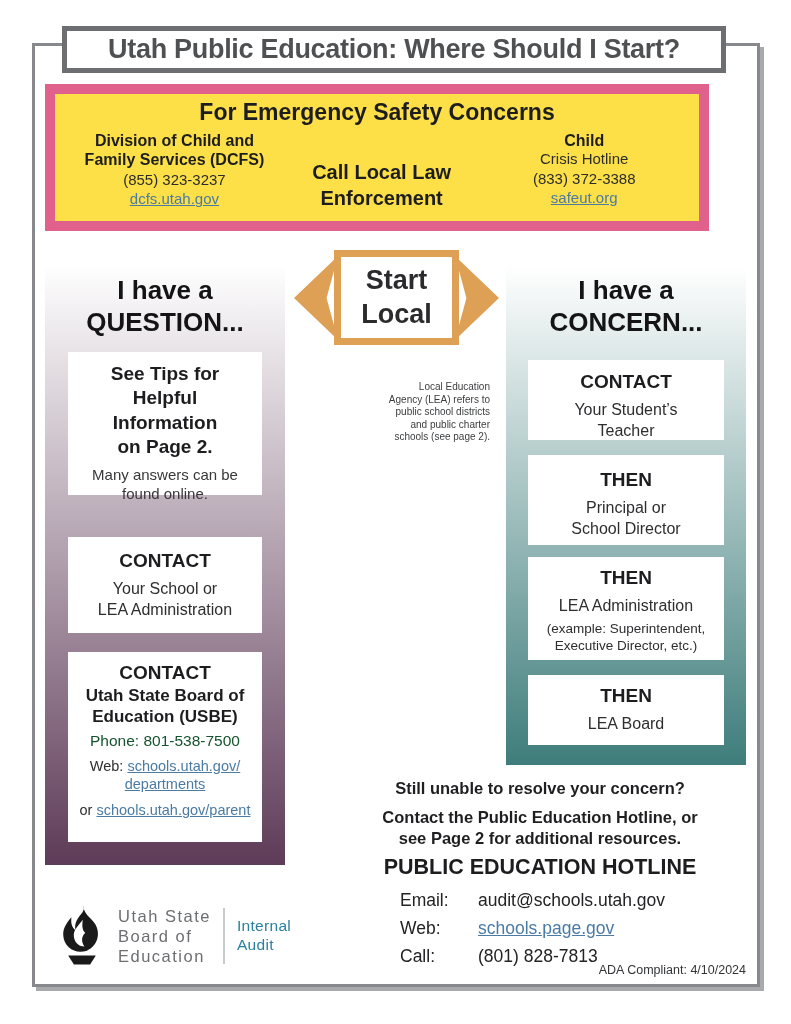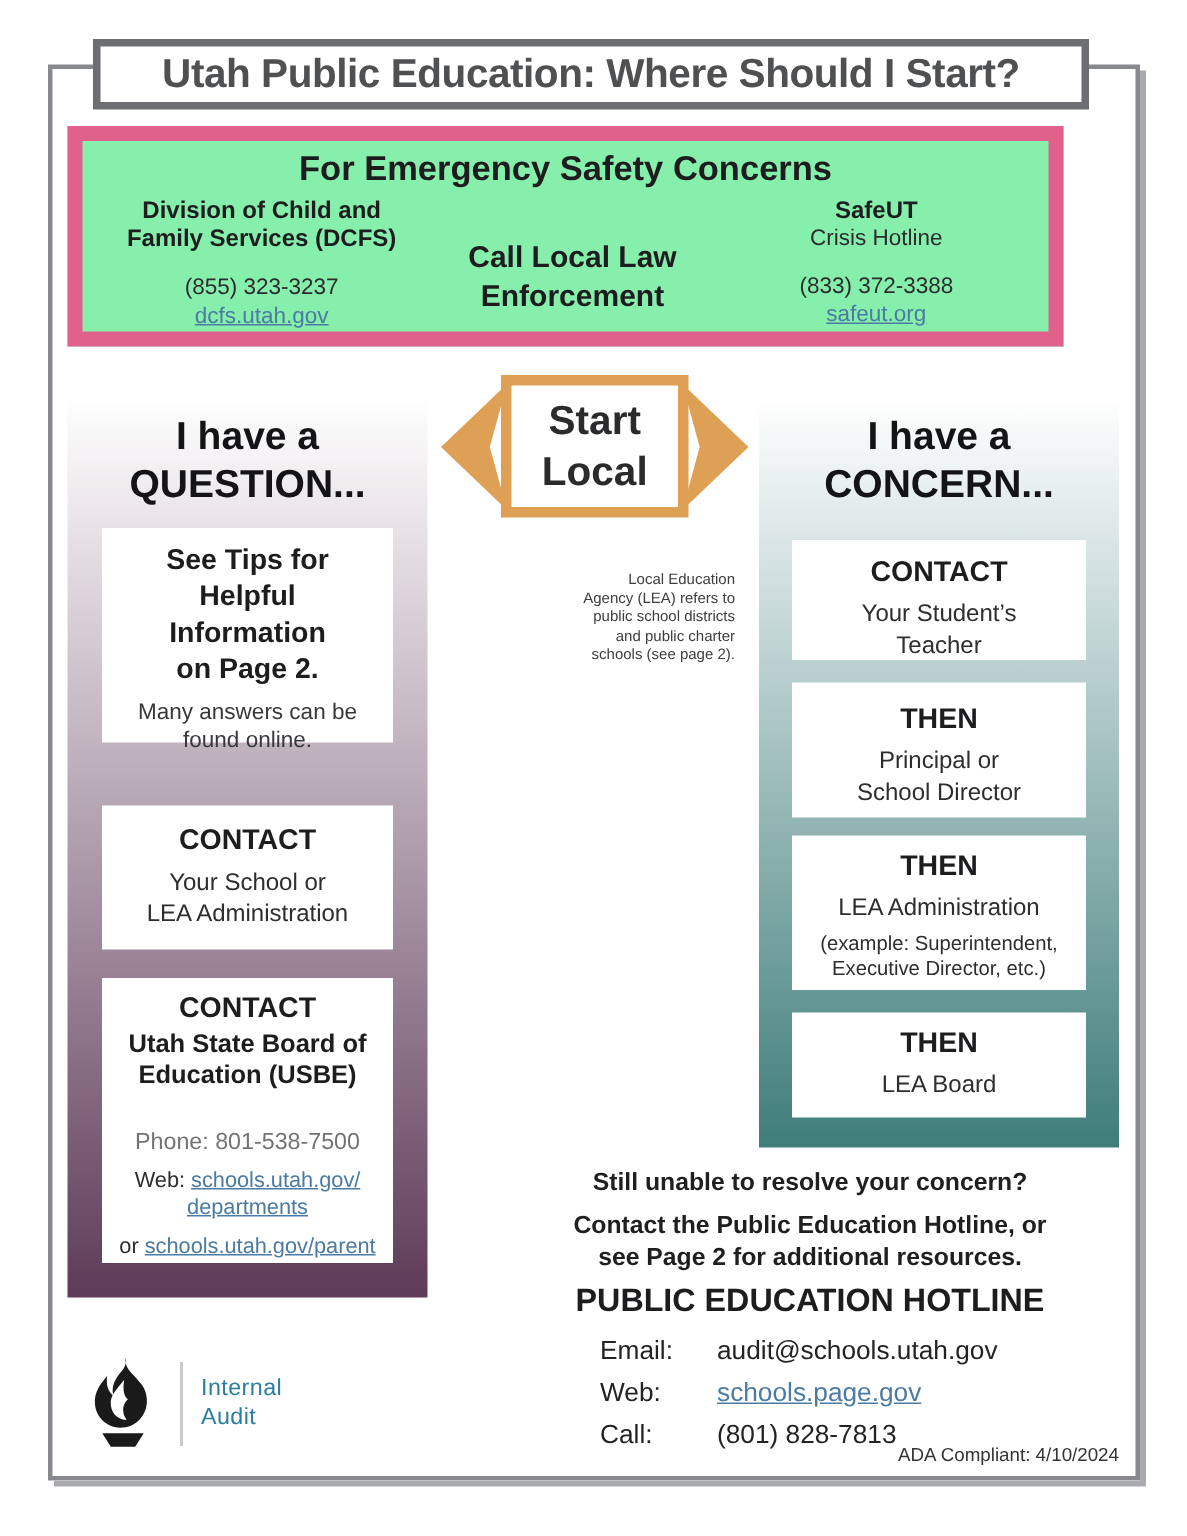--- a/index.html
+++ b/index.html
@@ -9,51 +9,51 @@
   .pl { white-space: pre-line; }
   .abs { position: absolute; }
 
   .outer-frame { left: 32px; top: 43px; width: 728px; height: 944px;
     border: 3px solid #87898c; box-shadow: 4px 4px 0 #a8aaad; z-index: 1; }
 
   .title-box { left: 62px; top: 26px; width: 664px; height: 47px; background: #fff;
     border: 5px solid #6d6e71; z-index: 3; display: flex; align-items: center; justify-content: center;
     font-size: 27px; font-weight: bold; color: #4f5052; letter-spacing: -0.3px; }
 
-  .emergency-box { left: 45px; top: 84px; width: 664px; height: 147px; background: #86efac;
+  .emergency-box { left: 45px; top: 84px; width: 664px; height: 147px; background: #fde047;
     border: 10px solid #e0618b; z-index: 3; text-align: center; }
   .emergency-title { margin-top: 5px; font-size: 23px; font-weight: bold; color: #1d1d1f; }
   .emergency-cols { display: flex; margin-top: 5px; padding: 0 10px; }
   .em-col1 { width: 235px; }
   .em-col2 { width: 210px; padding-top: 28px; }
   .em-col3 { width: 225px; }
   .em-name { font-size: 16px; font-weight: bold; line-height: 1.2; color: #1d1d1f; }
   .em-sub  { font-size: 15px; color: #2c2c2e; line-height: 1.2; }
-  .em-phone { font-size: 15px; color: #2c2c2e; margin-top: 14px; }
+  .em-phone { font-size: 15px; color: #2c2c2e; margin-top: 2px; }
   .em-law { font-size: 20px; font-weight: bold; line-height: 1.3; color: #1d1d1f; }
   a.link { color: #4b7ba3; text-decoration: underline; }
   .em-link { font-size: 15px; margin-top: 2px; }
 
   .col { z-index: 2; text-align: center; }
   .question-col { left: 45px; top: 268px; width: 240px; height: 597px;
     background: linear-gradient(180deg, #fefefe 0%, #5e3b58 100%); }
   .concern-col { left: 506px; top: 268px; width: 240px; height: 497px;
     background: linear-gradient(180deg, #fefefe 0%, #3e7d7b 100%); }
   .col-header { padding-top: 7px; font-size: 26px; font-weight: bold; color: #141316; line-height: 1.22; }
 
   .white-box { position: absolute; background: #fff; text-align: center; }
   .tips-box { left: 23px; top: 84px; width: 194px; height: 143px; padding-top: 10px; }
   .tips-title { font-size: 19px; font-weight: bold; line-height: 1.28; color: #1d1d1f; }
   .tips-body { font-size: 15px; color: #38383a; line-height: 1.25; margin-top: 7px; }
   .qc1-box { left: 23px; top: 269px; width: 194px; height: 96px; padding-top: 13px; }
   .box-title { font-size: 19px; font-weight: bold; color: #1d1d1f; }
   .box-body { font-size: 16px; color: #2e2e30; line-height: 1.3; margin-top: 7px; }
   .qc2-box { left: 23px; top: 384px; width: 194px; height: 190px; padding-top: 10px; }
   .qc2-sub { font-size: 17px; font-weight: bold; line-height: 1.25; color: #1d1d1f; margin-top: 1px; }
-  .qc2-phone { font-size: 15.5px; color: #737373; margin-top: 25px; }
+  .qc2-phone { font-size: 15.5px; color: #14532d; margin-top: 4px; }
   .qc2-web { font-size: 14.5px; color: #2e2e30; margin-top: 7px; line-height: 1.3; }
 
   .step1 { left: 22px; top: 92px;  width: 196px; height: 80px;  padding-top: 11px; }
   .step2 { left: 22px; top: 187px; width: 196px; height: 90px;  padding-top: 14px; }
   .step3 { left: 22px; top: 289px; width: 196px; height: 103px; padding-top: 10px; }
   .step4 { left: 22px; top: 407px; width: 196px; height: 70px;  padding-top: 10px; }
   .step-note { font-size: 13.5px; color: #2e2e30; line-height: 1.25; margin-top: 4px; }
 
   .start-box { left: 334px; top: 250px; width: 125px; height: 95px; background: #fff;
     border: 7px solid #dda055; z-index: 2; display: flex; align-items: center; justify-content: center;
@@ -102,21 +102,21 @@
         <div class="em-name pl">Division of Child and
 Family Services (DCFS)</div>
         <div class="em-phone">(855) 323-3237</div>
         <div class="em-link"><a class="link" href="#">dcfs.utah.gov</a></div>
       </div>
       <div class="em-col2">
         <div class="em-law pl">Call Local Law
 Enforcement</div>
       </div>
       <div class="em-col3">
-        <div class="em-name">SafeUT</div>
+        <div class="em-name">Child</div>
         <div class="em-sub">Crisis Hotline</div>
         <div class="em-phone">(833) 372-3388</div>
         <div class="em-link"><a class="link" href="#">safeut.org</a></div>
       </div>
     </div>
   </div>
 
   <div class="abs col question-col">
     <div class="col-header pl">I have a
 QUESTION...</div>
@@ -209,20 +209,23 @@
       </div>
     </div>
   </div>
 
   <div class="abs logo-block">
     <svg width="52" height="66" viewBox="0 0 64 80">
       <path d="M34 2 C33 12 42 16 48 25 C55 36 52 52 38 58 C24 63 10 54 9 40 C8 30 14 23 19 17 C18 25 20 30 24 33 C22 24 27 18 31 13 C34 9 35 6 34 2 Z" fill="#1a1a1a"></path>
       <path d="M33 20 C28 27 21 32 22 41 C23 49 29 53 35 53 C31 47 31 41 36 36 C32 33 32 26 33 20 Z" fill="#ffffff"></path>
       <path d="M15 64 L49 64 L42 75 L22 75 Z" fill="#1a1a1a"></path>
     </svg>
+    <div class="logo-text pl">Utah State
+Board of
+Education</div>
     <div class="logo-divider"></div>
     <div class="dept-text pl">Internal
 Audit</div>
   </div>
 
   <div class="abs ada-note">ADA Compliant: 4/10/2024</div>
 
 </div>
 
 </body></html>

